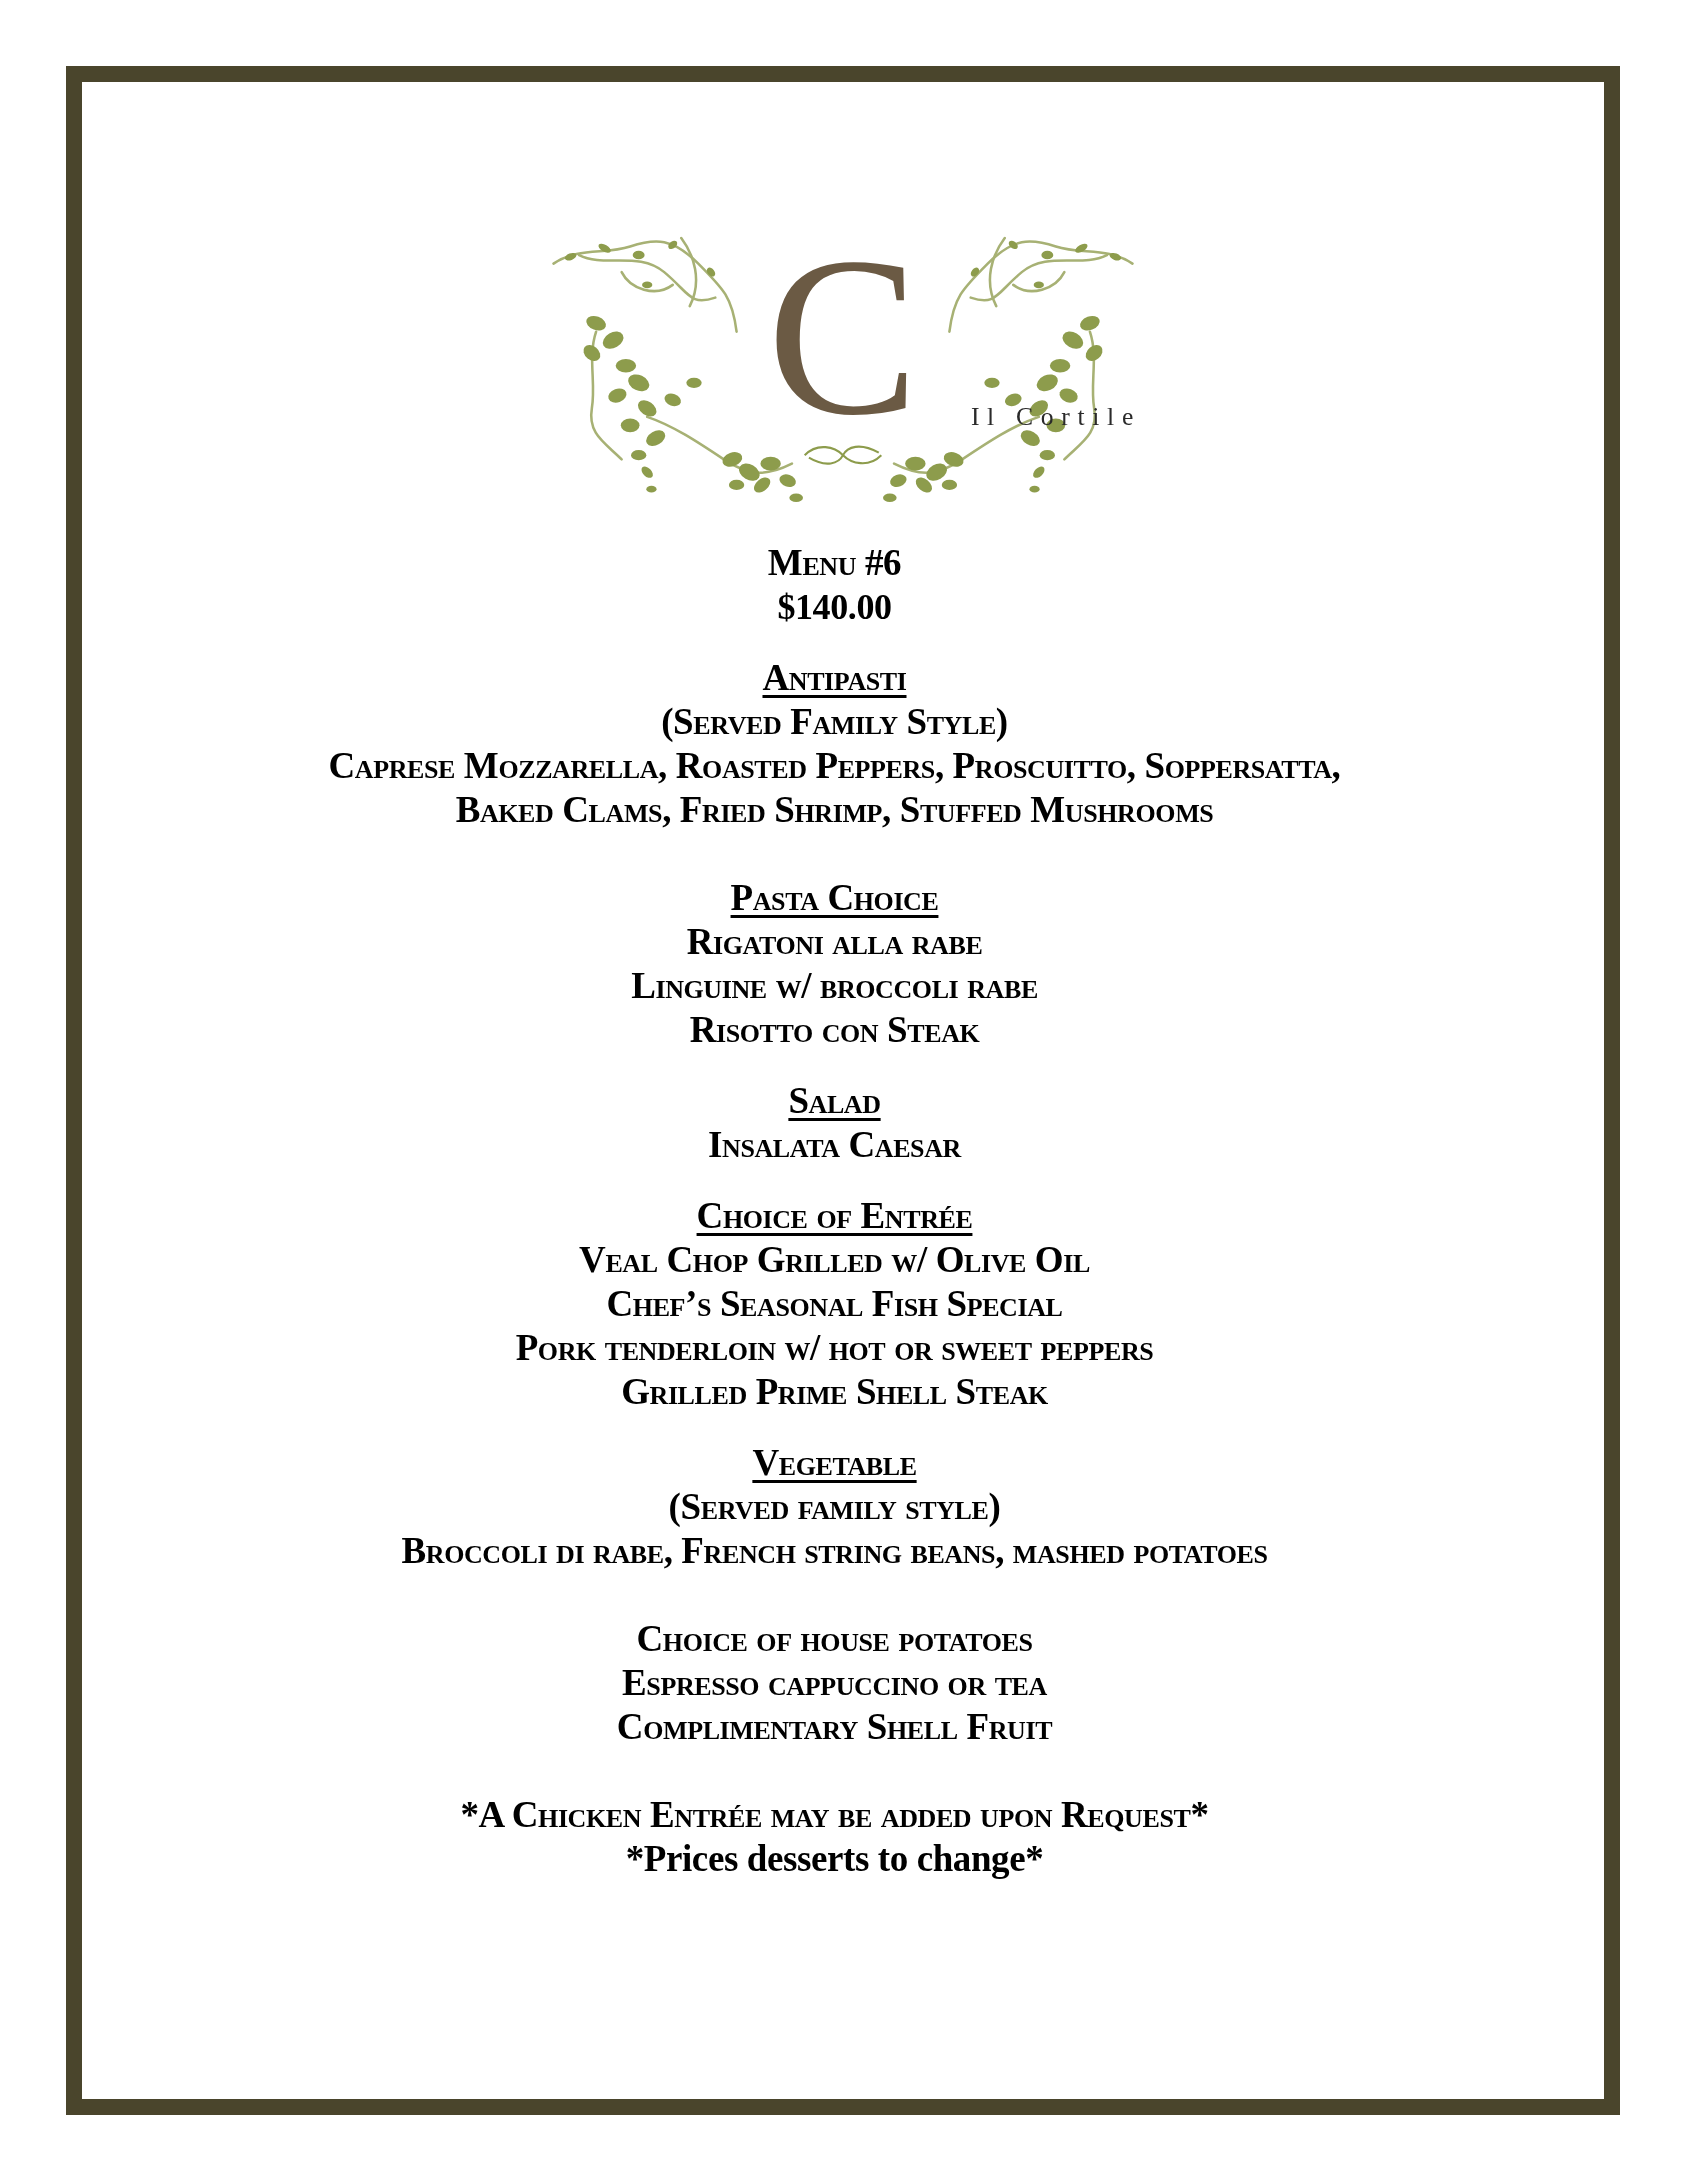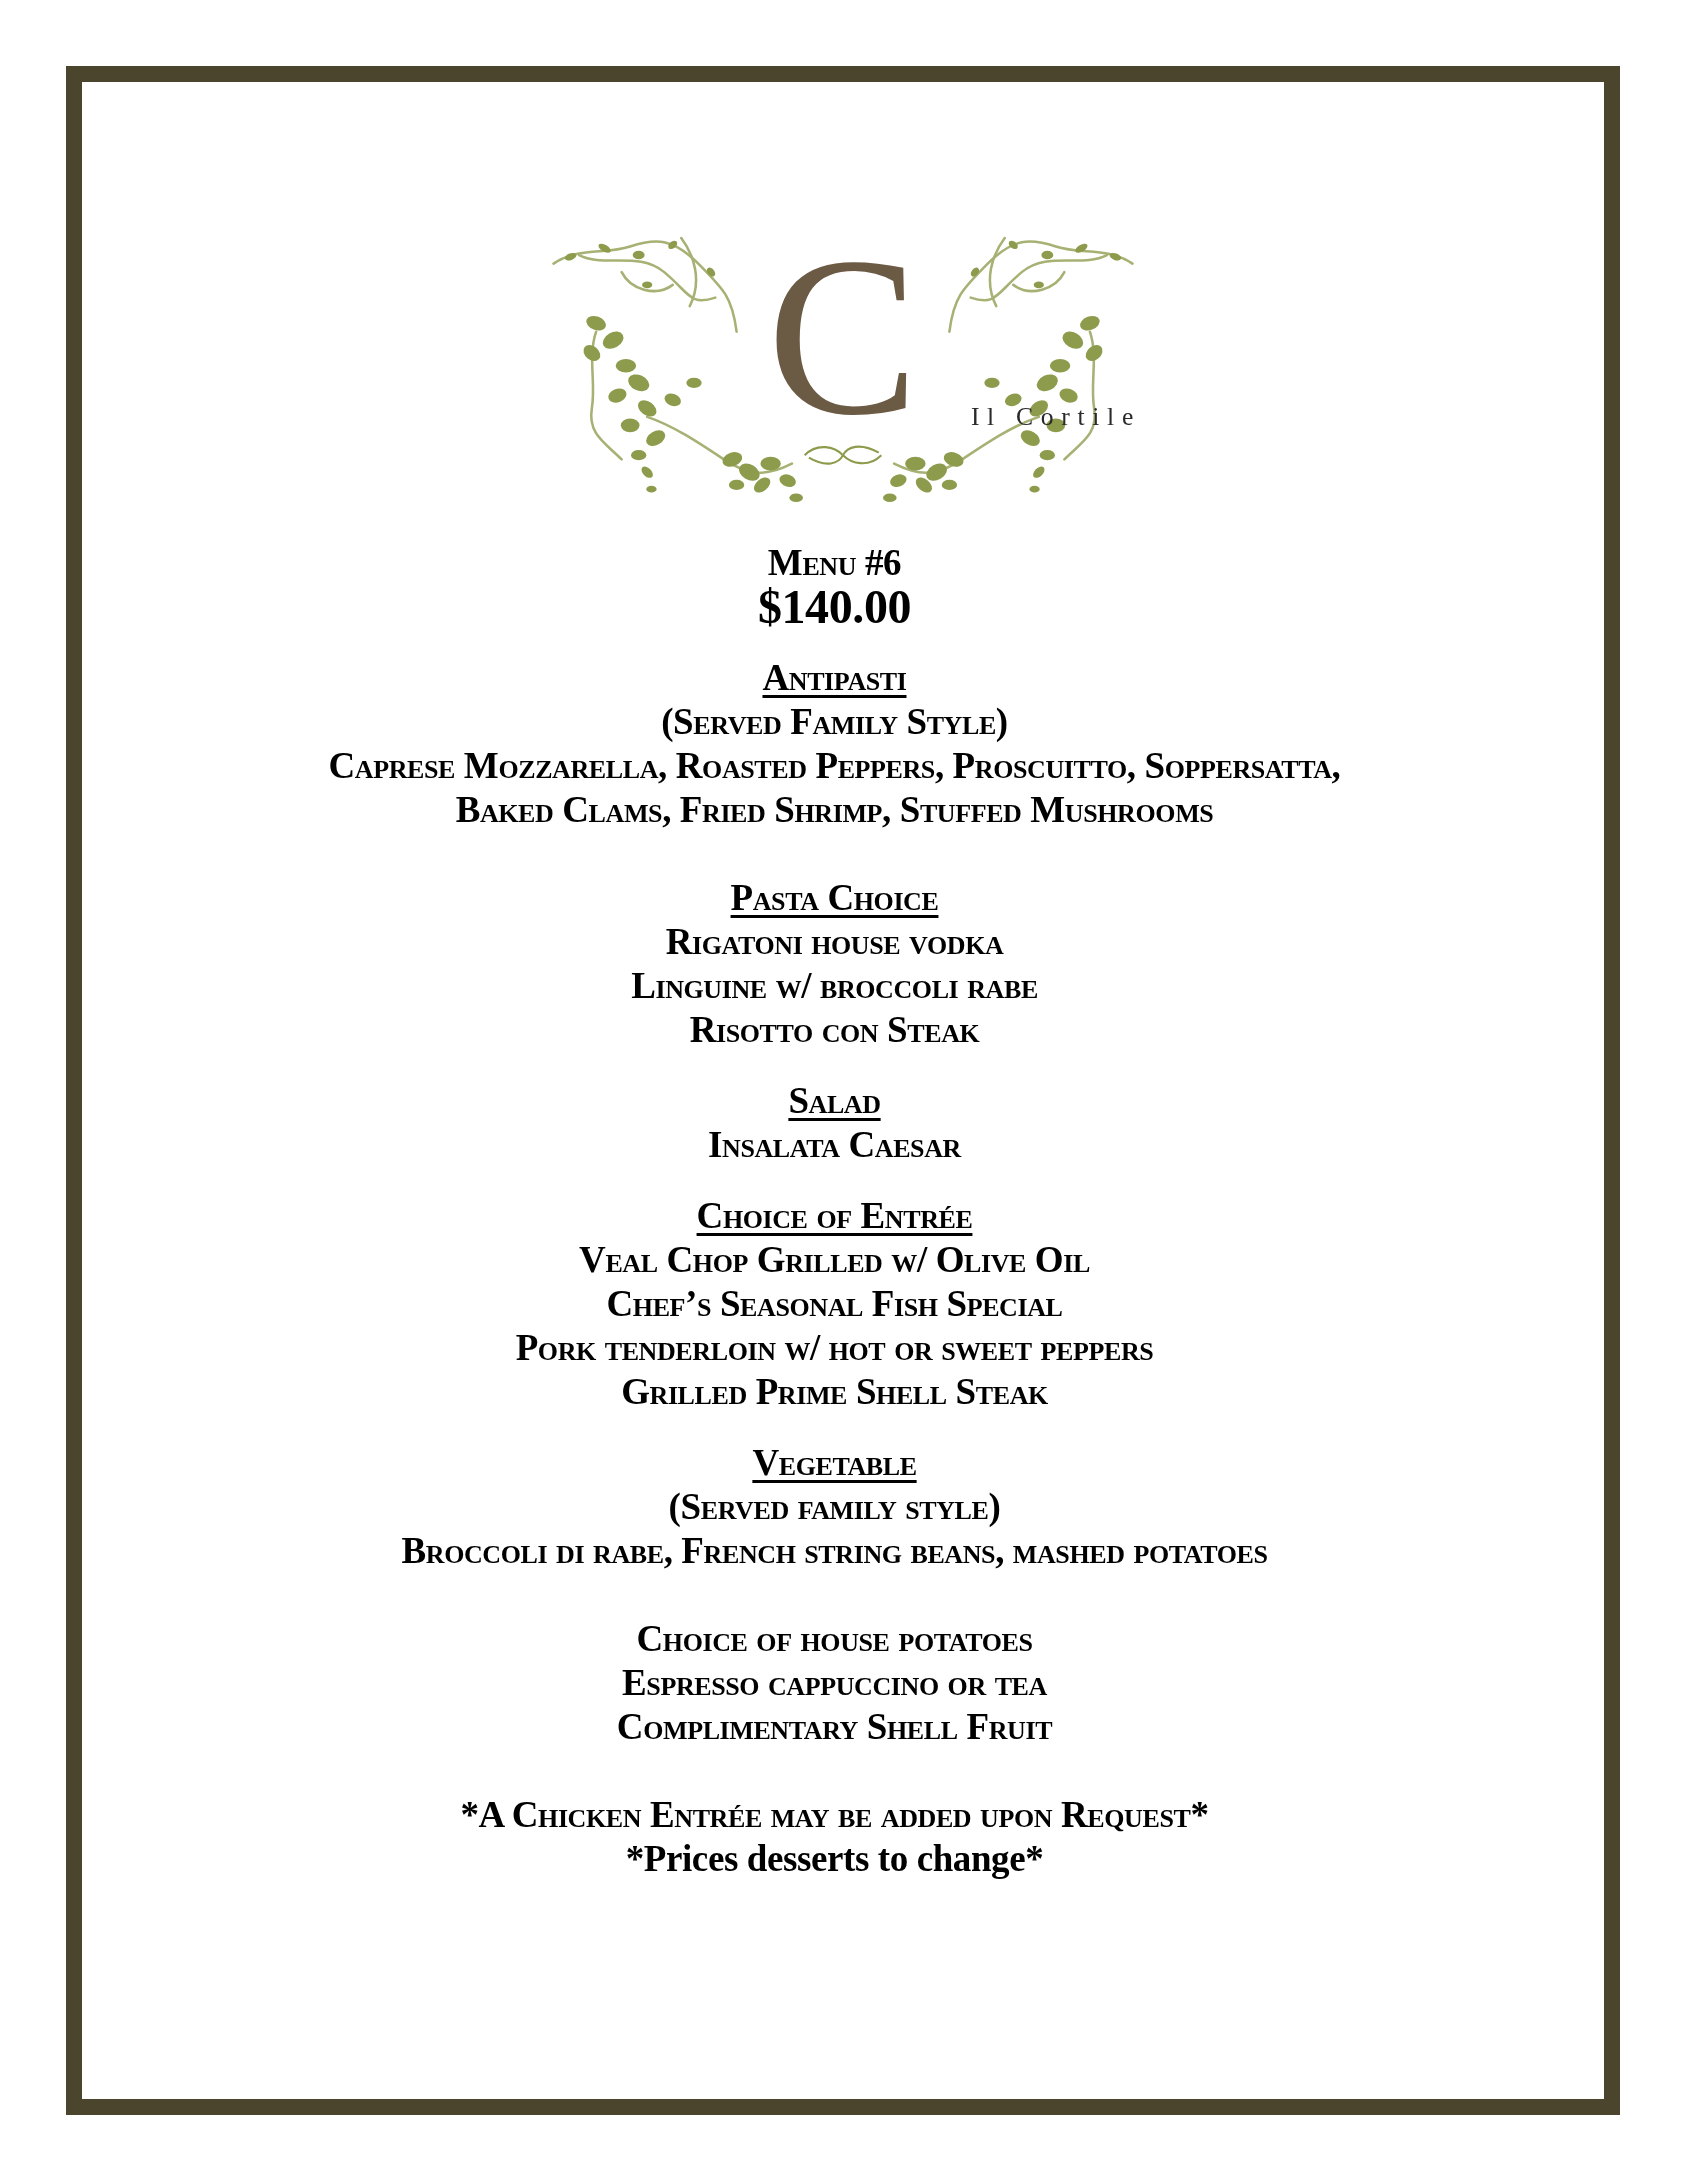--- a/index.html
+++ b/index.html
@@ -71,21 +71,21 @@
     line-height: 44px;
     height: 44px;
     white-space: nowrap;
     letter-spacing: -0.4px;
   }
   .line.title {
     font-size: 37px;
   }
   .line.price {
     font-variant: normal;
-    font-size: 48px;
+    font-size: 36px;
   }
   .heading span {
     text-decoration: underline;
     text-decoration-thickness: 3.4px;
     text-underline-offset: 5.1px;
   }
   .gap { display: block; height: 44px; }
   .gap-sm { display: block; height: 27px; }
   .note-plain {
     font-variant: normal;
@@ -196,21 +196,21 @@
   <div>
     <span class="line heading"><span>Antipasti</span></span>
     <span class="line">(Served Family Style)</span>
     <span class="line">Caprese Mozzarella, Roasted Peppers, Proscuitto, Soppersatta,</span>
     <span class="line">Baked Clams, Fried Shrimp, Stuffed Mushrooms</span>
   </div>
   <span class="gap"></span>
 
   <div>
     <span class="line heading"><span>Pasta Choice</span></span>
-    <span class="line">Rigatoni house vodka</span>
+    <span class="line">Rigatoni alla rabe</span>
     <span class="line">Linguine w/ broccoli rabe</span>
     <span class="line">Risotto con Steak</span>
   </div>
   <span class="gap-sm"></span>
 
   <div>
     <span class="line heading"><span>Salad</span></span>
     <span class="line">Insalata Caesar</span>
   </div>
   <span class="gap-sm"></span>

